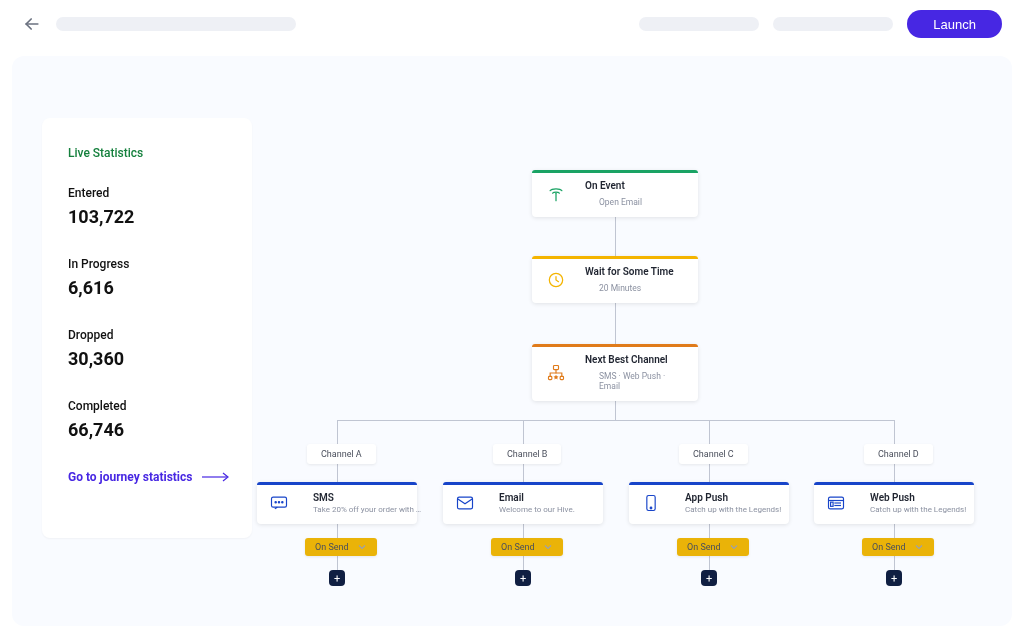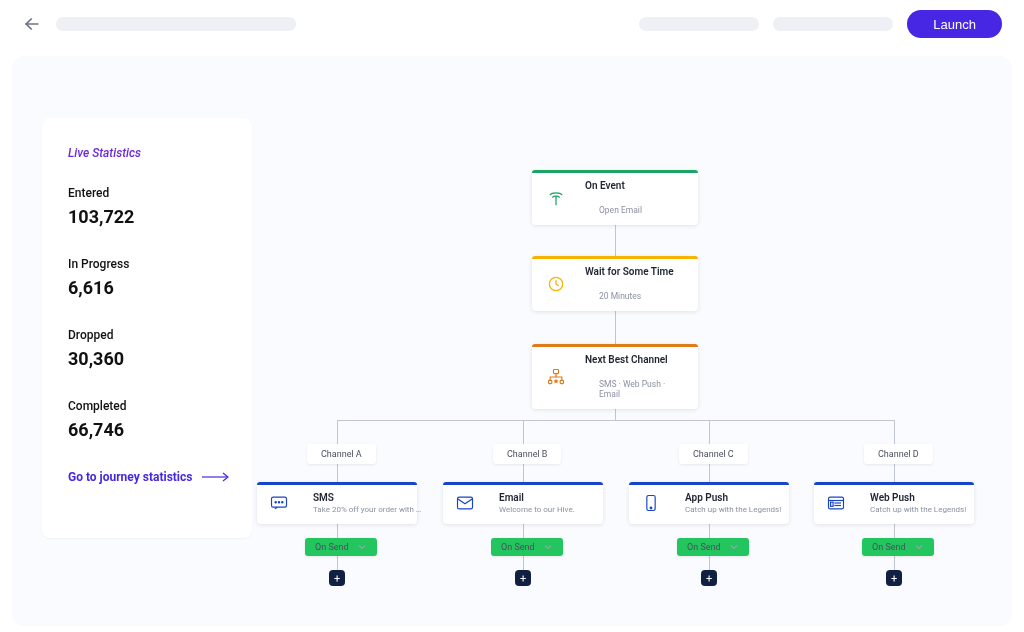--- a/index.html
+++ b/index.html
@@ -28,63 +28,63 @@
     width: 1000px; height: 570px; margin: 8px auto 0; border-radius: 12px;
     background: #f9fbff;
   }
 
   
   .stats-card {
     position: absolute; left: 30px; top: 62px; width: 210px; height: 420px;
     background: #fff; border-radius: 8px; padding: 28px 20px 20px 26px;
     box-shadow: 0 1px 2px rgba(0,0,0,.04);
   }
-  .stats-title { font-size: 12px; font-weight: 500; color: #6d28d9; margin-bottom: 26px; font-style: italic; }
+  .stats-title { font-size: 12px; font-weight: 500; color: #15803d; margin-bottom: 26px; }
   .stat-block  { margin-bottom: 30px; }
   .stat-label  { font-size: 12px; font-weight: 500; color: #111; margin-bottom: 6px; }
   .stat-value  { font-size: 18px; font-weight: 700; color: #111; }
   .stats-link  { font-size: 12px; font-weight: 700; color: #4727e3; display: inline-flex; align-items: center; gap: 10px; cursor: pointer; }
   .stats-link svg { width: 28px; height: 10px; }
 
   
   .connector { position: absolute; background: #c0c5d2; }
   .v  { width: 1px; }
   .h  { height: 1px; }
 
   
   .node {
     position: absolute; display: flex; align-items: center; gap: 19px;
     background: #fff; border-radius: 4px; padding: 10px 14px;
     box-shadow: 0 1px 4px rgba(0,0,0,.10);
   }
   .node .accent { position:absolute; left:0; right:0; top:0; height:3px; border-top-left-radius:4px; border-top-right-radius:4px; }
   .node .ico { width: 20px; height: 20px; flex: 0 0 auto; }
   .node .title { font-size: 10px; font-weight: 600; color: #1f2430; }
-  .node .sub   { font-size: 8.5px; color: #8b91a1; margin-top: 14px; padding-left: 14px; }
+  .node .sub   { font-size: 8.5px; color: #8b91a1; margin-top: 6px; padding-left: 14px; }
 
   .label-chip {
     position: absolute; background: #fff; border-radius: 3px;
     box-shadow: 0 1px 3px rgba(0,0,0,.08);
     font-size: 9px; color: #4a4f5c; padding: 5px 14px; text-align:center;
   }
 
   .channel-node {
     position: absolute; display:flex; align-items:center; gap:24px;
     background:#fff; border-radius:4px; padding:10px 12px;
     box-shadow: 0 1px 4px rgba(0,0,0,.10);
     width: 160px;
   }
   .channel-node .accent { position:absolute; left:0; right:0; top:0; height:3px; border-top-left-radius:4px; border-top-right-radius:4px; background:#1744c9; }
   .channel-node .ico { width:20px;height:20px; color:#1744c9; flex:0 0 auto; }
   .channel-node .title { font-size:10px; font-weight:600; color:#1f2430; }
   .channel-node .sub   { font-size:8px; color:#8b91a1; margin-top:2px; white-space:nowrap; overflow:hidden; text-overflow:ellipsis; max-width:110px;}
 
   .onsend {
     position:absolute; display:flex; align-items:center; gap:8px;
-    background:#22c55e; border-radius:3px; box-shadow:0 1px 3px rgba(0,0,0,.08);
+    background:#eab308; border-radius:3px; box-shadow:0 1px 3px rgba(0,0,0,.08);
     font-size:9px; color:#4a4f5c; padding:4px 10px; cursor:pointer;
   }
   .onsend svg{width:10px;height:10px;color:#9aa0b0;}
 
   .addbtn {
     position:absolute; width:16px; height:16px; border-radius:4px;
     background:#101f42; color:#fff; display:flex; align-items:center; justify-content:center;
     font-size:11px; line-height:1; cursor:pointer;
   }
 </style>

